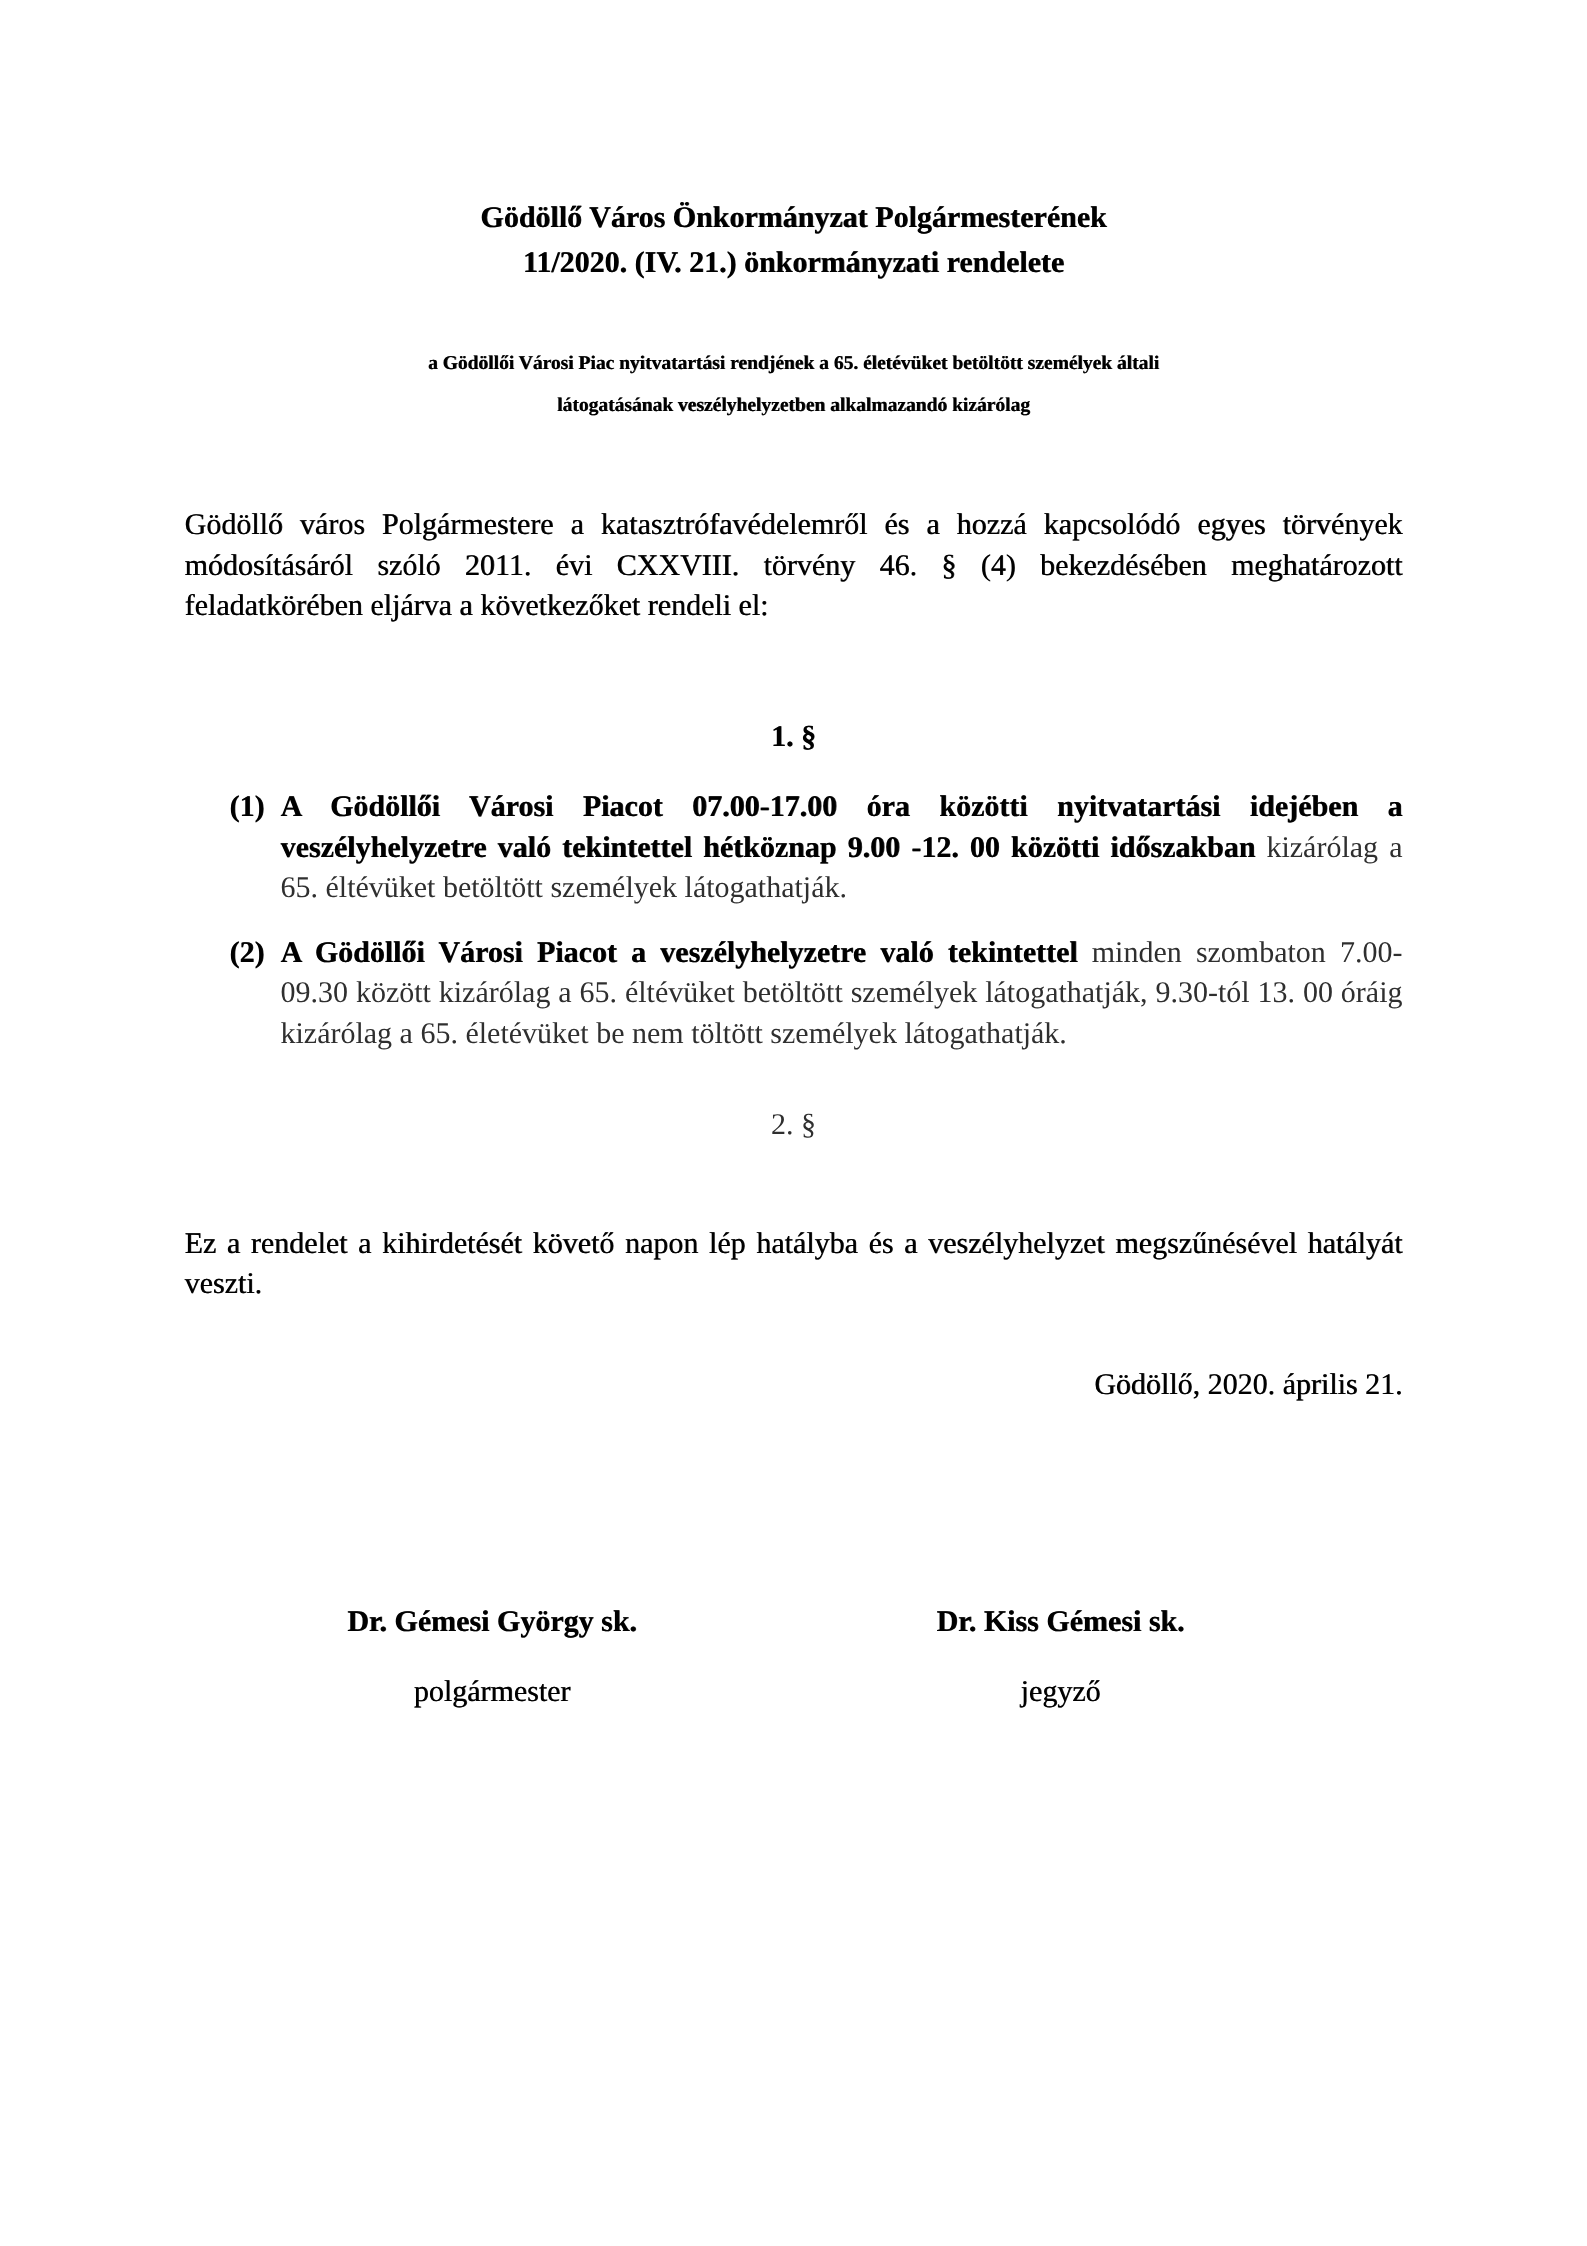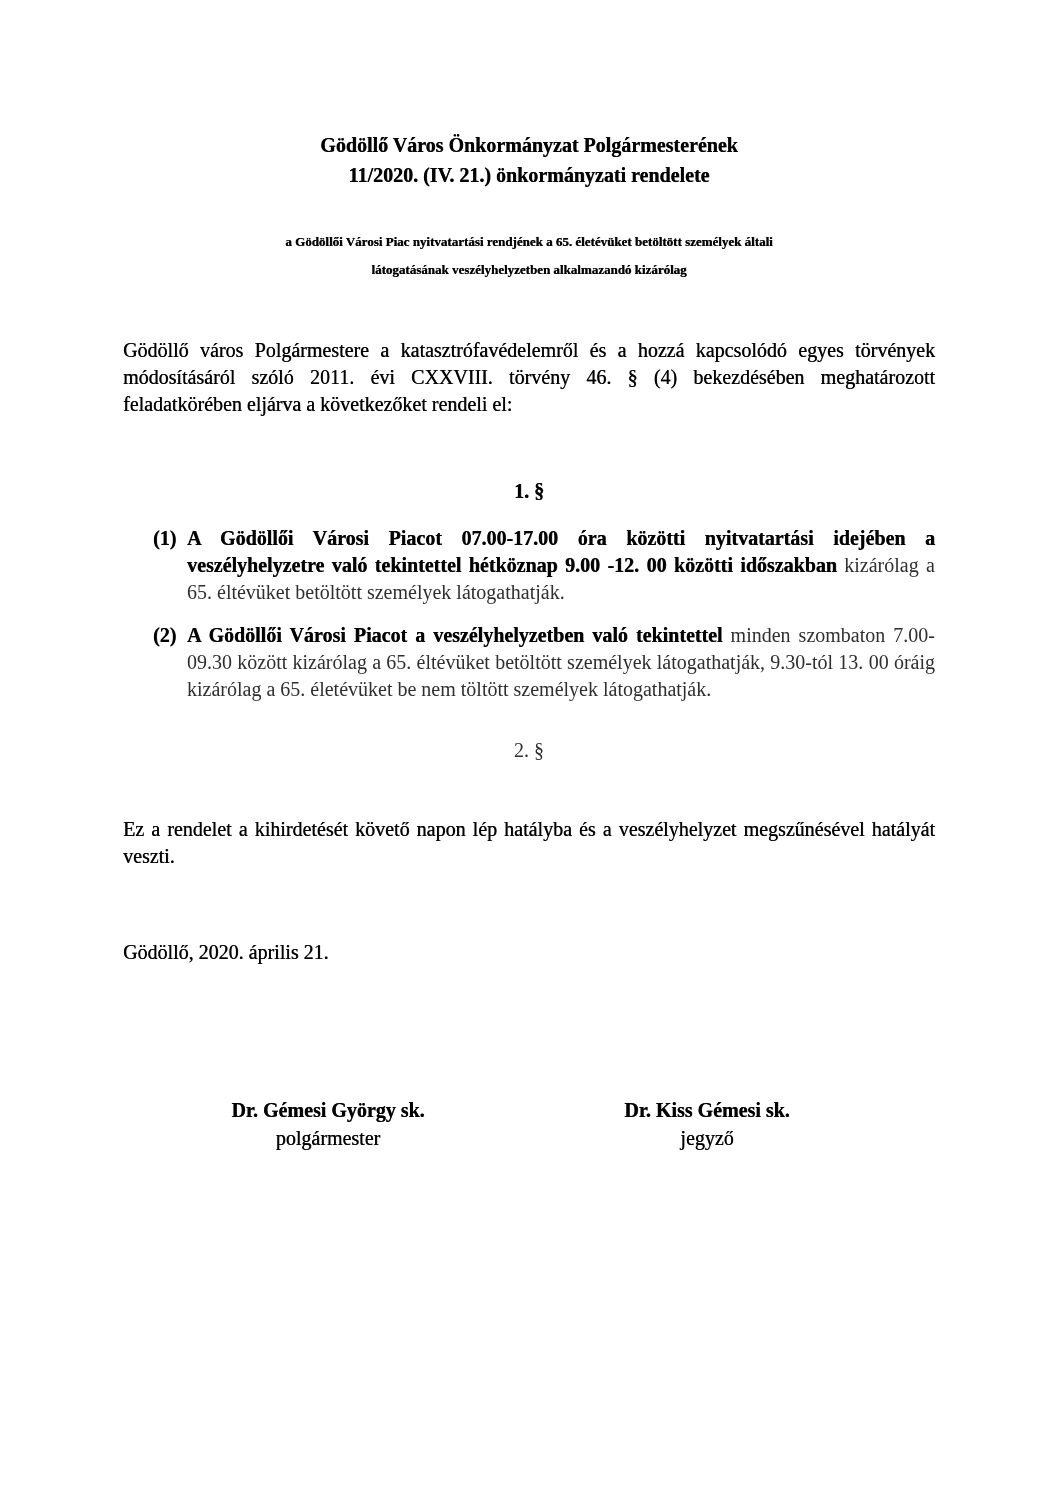--- a/index.html
+++ b/index.html
@@ -45,30 +45,30 @@
   }
   .item-1 { margin-top: 20px; }
   .item-2 { margin-top: 16px; }
   .item .num {
     position: absolute;
     left: 30px;
     top: 0;
   }
 
   .closing  { margin-top: 52px; }
-  .dateline { margin-top: 69px; }
+  .dateline { margin-top: 40px; text-align: right; }
 
   .signatures {
     display: flex;
     margin-top: 131px;
   }
   .sig-col { width: 300px; text-align: center; }
   .sig-col.left  { margin-left: 55px; }
   .sig-col.right { margin-left: 79px; }
-  .sig-role { margin-top: 1px; }
+  .sig-role { margin-top: 20px; }
 </style>
 </head>
 <body>
 
 <div class="page">
 
   <div class="title-block center scan b">
     <div>Gödöllő Város Önkormányzat Polgármesterének</div>
     <div>11/2020. (IV. 21.) önkormányzati rendelete</div>
   </div>
@@ -82,21 +82,21 @@
 
   <div class="section-heading-1 center scan b">1. §</div>
 
   <div class="item item-1">
     <span class="num scan b">(1)</span>
     <span class="scan b">A Gödöllői Városi Piacot 07.00-17.00 óra közötti nyitvatartási idejében a veszélyhelyzetre való tekintettel hétköznap 9.00 -12. 00 közötti időszakban</span><span class="clean"> kizárólag a 65. éltévüket betöltött személyek látogathatják.</span>
   </div>
 
   <div class="item item-2">
     <span class="num scan b">(2)</span>
-    <span class="scan b">A Gödöllői Városi Piacot a veszélyhelyzetben való tekintettel</span><span class="clean"> minden szombaton 7.00-09.30 között kizárólag a 65. éltévüket betöltött személyek látogathatják, 9.30-tól 13. 00 óráig kizárólag a 65. életévüket be nem töltött személyek látogathatják.</span>
+    <span class="scan b">A Gödöllői Városi Piacot a veszélyhelyzetre való tekintettel</span><span class="clean"> minden szombaton 7.00-09.30 között kizárólag a 65. éltévüket betöltött személyek látogathatják, 9.30-tól 13. 00 óráig kizárólag a 65. életévüket be nem töltött személyek látogathatják.</span>
   </div>
 
   <div class="section-heading-2 center clean">2. §</div>
 
   <div class="closing justify scan">Ez a rendelet a kihirdetését követő napon lép hatályba és a veszélyhelyzet megszűnésével hatályát veszti.</div>
 
   <div class="dateline scan">Gödöllő, 2020. április 21.</div>
 
   <div class="signatures">
     <div class="sig-col left">

